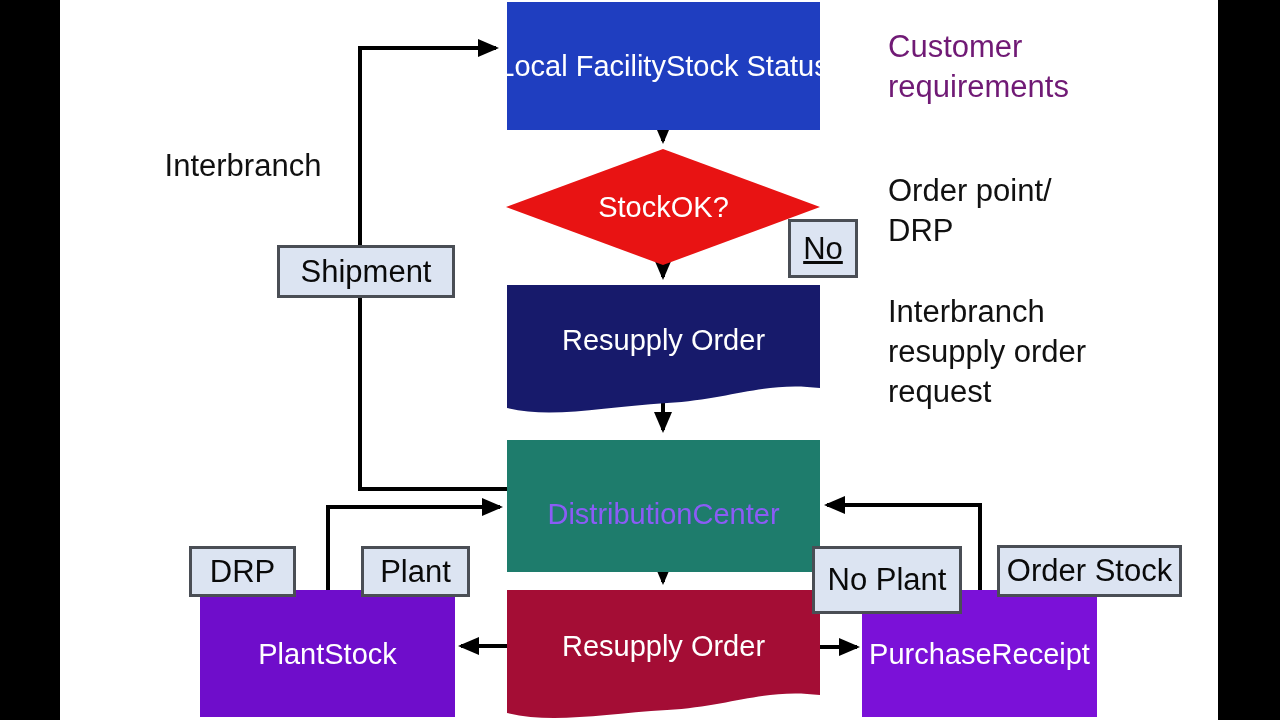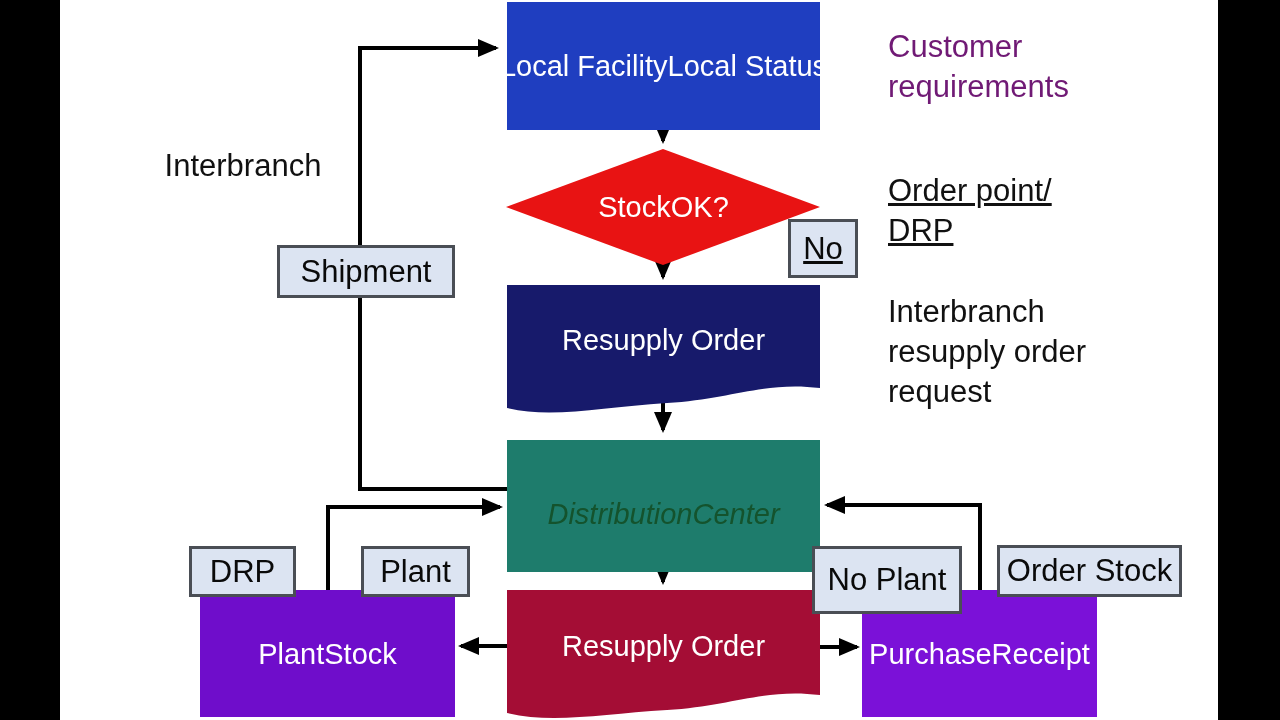--- a/index.html
+++ b/index.html
@@ -58,30 +58,30 @@
       <polygon points="446,207 603,149 760,207 603,265" fill="#E81313"></polygon>
       <path d="M447,285 H760 V388 C705,381 672,399 607,403 C542,407 492,419 447,408 Z" fill="#171A6B"></path>
       <rect x="447" y="440" width="313" height="132" fill="#1E7C6C"></rect>
       <path d="M447,590 H760 V695 C705,688 672,706 607,710 C542,714 492,724 447,713 Z" fill="#A40D35"></path>
       <rect x="140" y="590" width="255" height="127" fill="#6F0DCB"></rect>
       <rect x="802" y="590" width="235" height="127" fill="#7B11D8"></rect>
     </svg>
 
     <div class="node-text" style="left: 447px; top: 2px; width: 313px; height: 128px; color: rgb(255, 255, 255);">
       <div>Local Facility</div>
-      <div>Local Status</div>
+      <div>Stock Status</div>
     </div>
     <div class="node-text" style="left: 447px; top: 149px; width: 313px; height: 116px; color: rgb(255, 255, 255);">
       <div>Stock</div>
       <div>OK?</div>
     </div>
     <div class="node-text" style="left: 447px; top: 285px; width: 313px; height: 110px; color: rgb(255, 255, 255);">
       <div>Resupply Order</div>
     </div>
-    <div class="node-text" style="left: 447px; top: 440px; width: 313px; height: 148px; color: #14532d; font-style: italic;">
+    <div class="node-text" style="left: 447px; top: 440px; width: 313px; height: 148px; color: #8b5cf6;">
       <div>Distribution</div>
       <div>Center</div>
     </div>
     <div class="node-text" style="left: 447px; top: 590px; width: 313px; height: 112px; color: rgb(255, 255, 255);">
       <div>Resupply Order</div>
     </div>
     <div class="node-text" style="left: 140px; top: 590px; width: 255px; height: 127px; color: rgb(255, 255, 255);">
       <div>Plant</div>
       <div>Stock</div>
     </div>
@@ -106,21 +106,21 @@
       <span>No Plant</span>
     </div>
     <div class="tag" style="left: 937px; top: 545px; width: 185px; height: 52px; background-color: rgb(220, 228, 242); border-color: rgb(74, 78, 85);">
       <span>Order Stock</span>
     </div>
 
     <div class="annotation" style="left: 828px; top: 27px; color: #701a75;">
       <div>Customer</div>
       <div>requirements</div>
     </div>
-    <div class="annotation" style="left: 828px; top: 171px; color: rgb(17, 17, 17); text-decoration: underline;">
+    <div class="annotation" style="left: 828px; top: 171px; color: rgb(17, 17, 17);">
       <div>Order point/</div>
       <div>DRP</div>
     </div>
     <div class="annotation" style="left: 828px; top: 292px; color: rgb(17, 17, 17);">
       <div>Interbranch</div>
       <div>resupply order</div>
       <div>request</div>
     </div>
     <div class="annotation centered" style="left: 88px; top: 146px; width: 190px; color: rgb(17, 17, 17);">
       <div>Interbranch</div>

